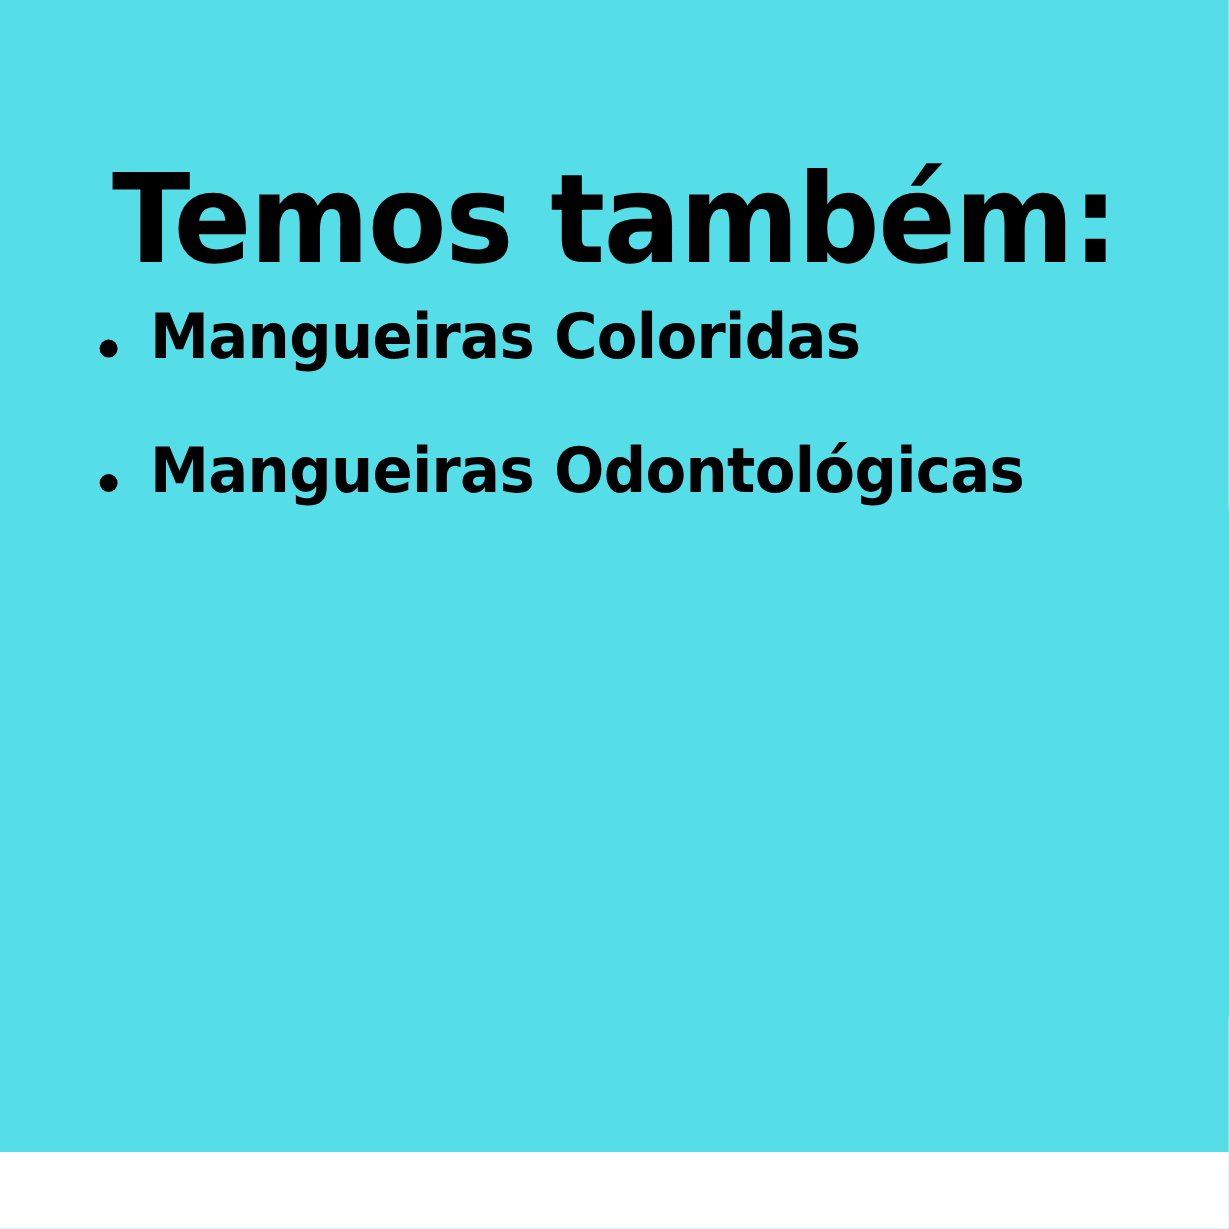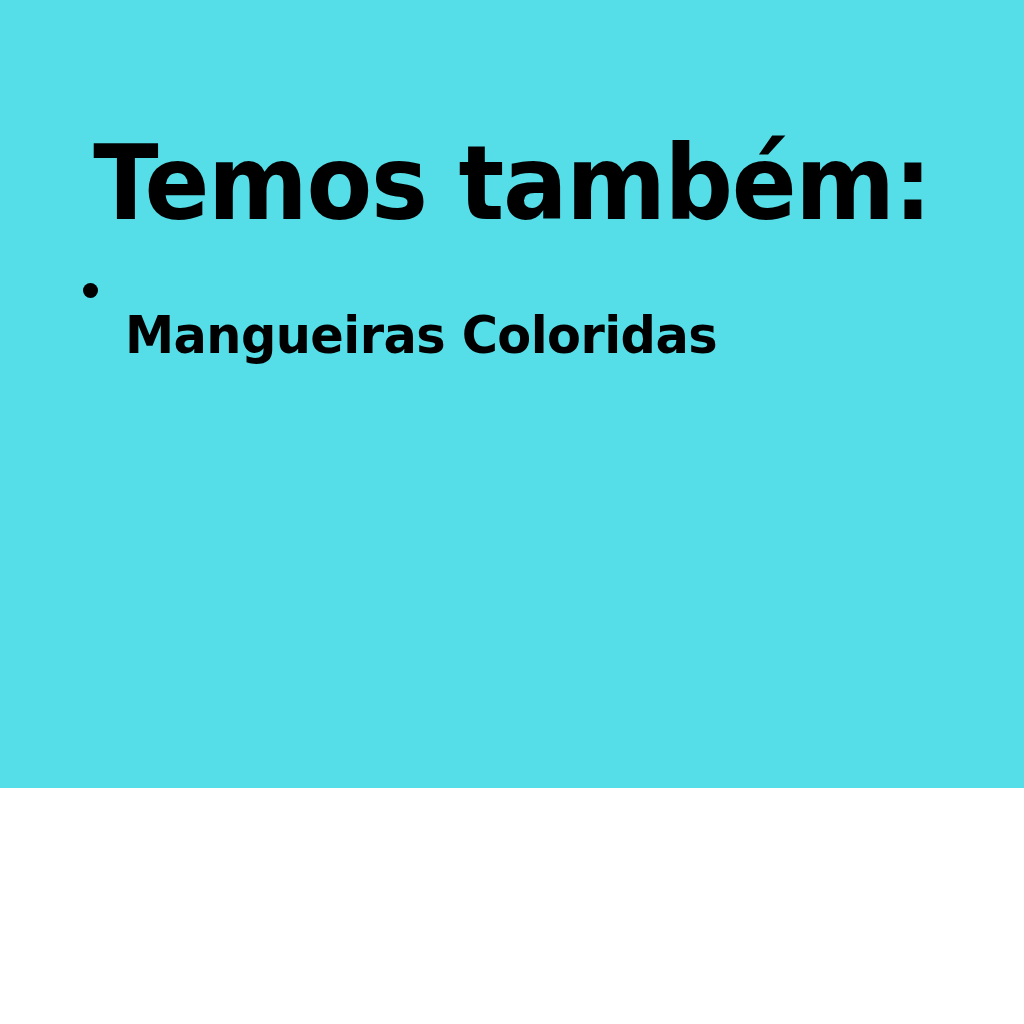--- a/index.html
+++ b/index.html
@@ -8,21 +8,21 @@
   }
   body {
     width: 1024px;
     height: 1024px;
     overflow: hidden;
     font-family: "Liberation Sans", sans-serif;
   }
   #poster {
     position: relative;
     width: 1024px;
-    height: 788px;
+    height: 960px;
     background: #55dee8;
     box-sizing: border-box;
   }
   #title {
     position: absolute;
     left: 0;
     top: 56px;
     width: 1024px;
     text-align: center;
     color: #000000;
@@ -44,21 +44,21 @@
     margin: 0;
     padding: 0;
     list-style: none;
   }
   .bullet-row {
     position: relative;
     height: 111.5px;
     padding-left: 125px;
     box-sizing: border-box;
     display: flex;
-    align-items: flex-end;
+    align-items: flex-start;
   }
   .bullet-dot {
     position: absolute;
     left: 83px;
     top: 31px;
     width: 15px;
     height: 15px;
     border-radius: 50%;
     background: #000000;
   }
@@ -83,19 +83,23 @@
 
   <h1 id="title">Temos também:</h1>
 
   <ul id="bullet-list">
 
     <li class="bullet-row">
       <span class="bullet-dot"></span>
       <span class="bullet-label">Mangueiras Coloridas</span>
     </li>
 
+    <li class="bullet-row">
+      <span class="bullet-dot"></span>
+      <span class="bullet-label">Mangueiras Odontológicas</span>
+    </li>
 
 
 
 
   </ul>
 
 </div>
 
 </body></html>

